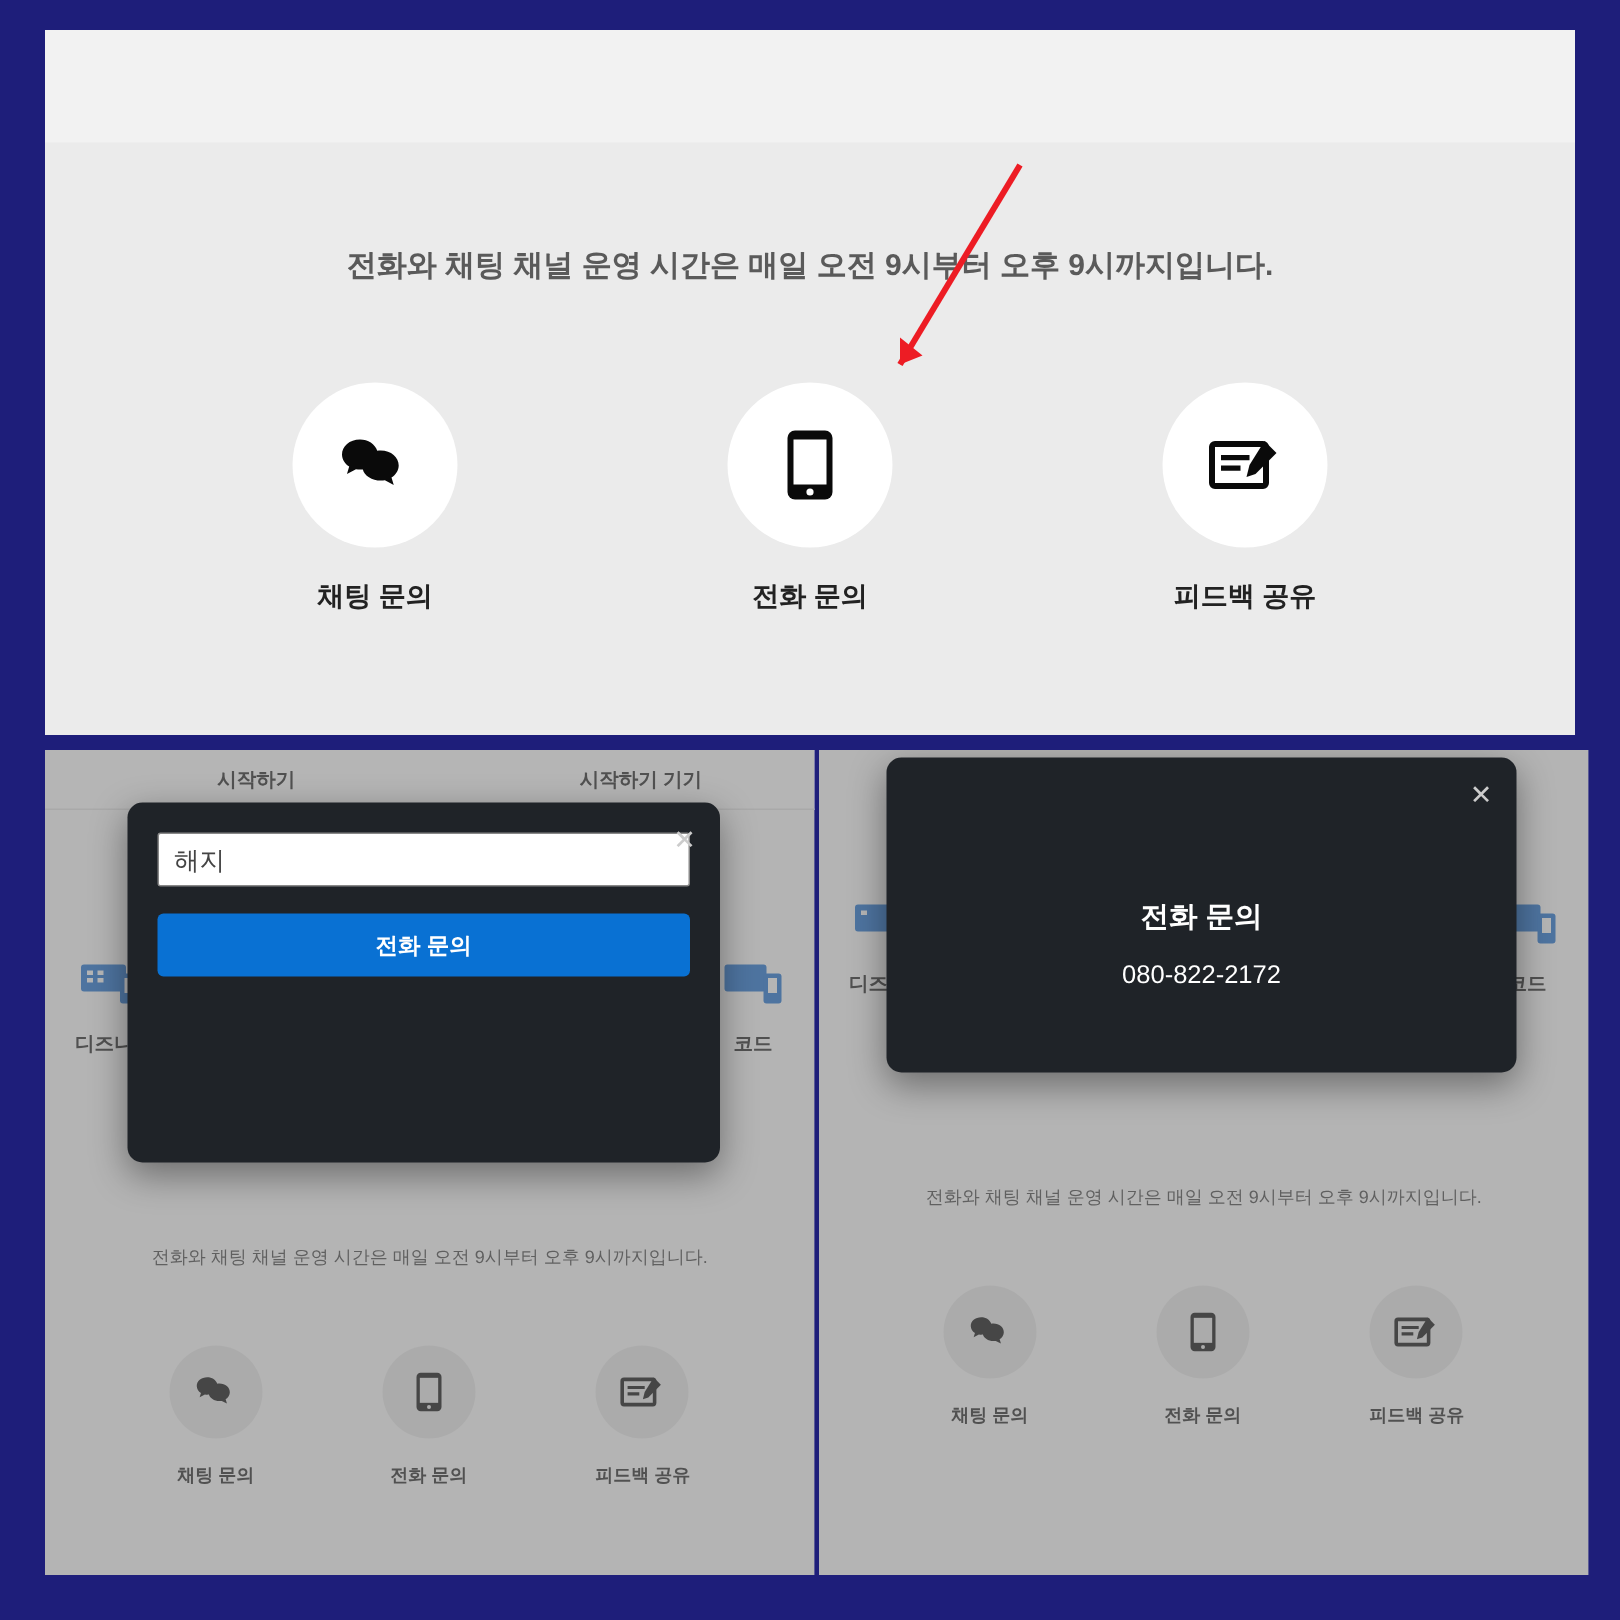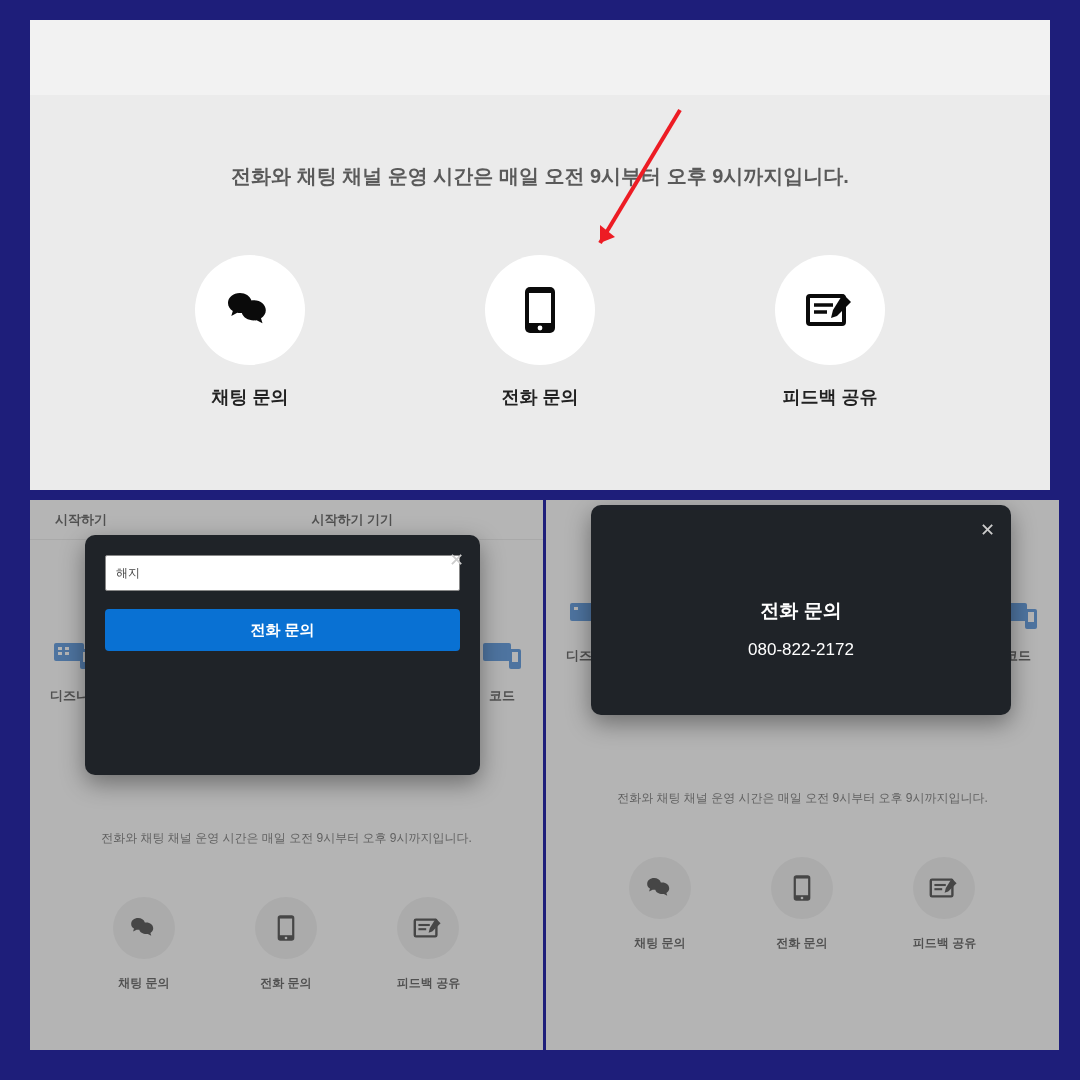--- a/index.html
+++ b/index.html
@@ -21,40 +21,40 @@
     
     
     .arrow { position:absolute; left:550px; top:85px; width:120px; height:150px; pointer-events:none; }
     
     
     .bl, .br { position:absolute; top:500px; height:550px; overflow:hidden; }
     .bl { left:30px; width:513px; }
     .br { left:546px; width:513px; }
     .bg { position:absolute; inset:0; background:#fdfdfd; }
     .tabs { display:flex; height:40px; background:#fff; border-bottom:1px solid #e5e5e5; }
-    .tab { flex:1; line-height:40px; font-size:13px; font-weight:700; color:#222; cursor:pointer;padding-left:25px; }
+    .tab { flex:1; text-align:center; line-height:40px; font-size:13px; font-weight:700; color:#222; cursor:pointer;padding-left:25px; }
     .cards { display:flex; justify-content:space-between; padding:95px 20px 0; gap:10px; }
     .card { flex:0 0 auto; display:flex; flex-direction:column; align-items:center; }
     .card-icon { width:42px; height:40px; }
     .card-lbl { font-size:13px; font-weight:700; margin-top:12px; color:#222; }
     .sm-ops { text-align:center; font-size:12px; color:#444; margin-top:125px; }
     .sm-opts { display:flex; justify-content:center; gap:80px; margin-top:50px; }
     .sm-circ { width:62px; height:62px; border-radius:50%; background:#e9e9e9; display:flex; align-items:center; justify-content:center; }
     .sm-lbl { font-size:12px; font-weight:700; color:#222; margin-top:16px; text-align:center; }
     
     
     .ovl { position:absolute; inset:0; background:rgba(120,120,120,.55); }
     
     
     .modal { position:absolute; background:#1f2328; border-radius:10px; color:#fff; box-shadow:0 8px 24px rgba(0,0,0,.4); }
     .m1 { left:55px; top:35px; width:395px; height:240px; padding:20px; }
     .m2 { left:45px; top:5px; width:420px; height:210px; padding:20px; display:flex; flex-direction:column; align-items:center; }
     .close { position:absolute; top:14px; right:16px; font-size:18px; color:#ccc; cursor:pointer; }
     .m-title { font-size:14px; font-weight:400; margin-top:62px; margin-bottom:12px; }
-    .m-input { width:100%; height:36px; background:#fff; border:1px solid #888; border-radius:2px; padding:16px 10px; font-size:12px; color:#444; }
+    .m-input { width:100%; height:36px; background:#fff; border:1px solid #888; border-radius:2px; padding:16px 10px; font-size:17px; color:#444; }
     .m-btn { width:100%; height:42px; background:#0971d3; color:#fff; border:none; border-radius:4px; font-size:15px; font-weight:700; margin-top:18px; cursor:pointer; }
     .m2-title { font-size:19px; font-weight:600; margin-top:73px; }
     .m2-num { font-size:17px; margin-top:16px; }
     
     svg { display:block; }
   </style>
 </head>
 <body>
 
 <div class="top">

